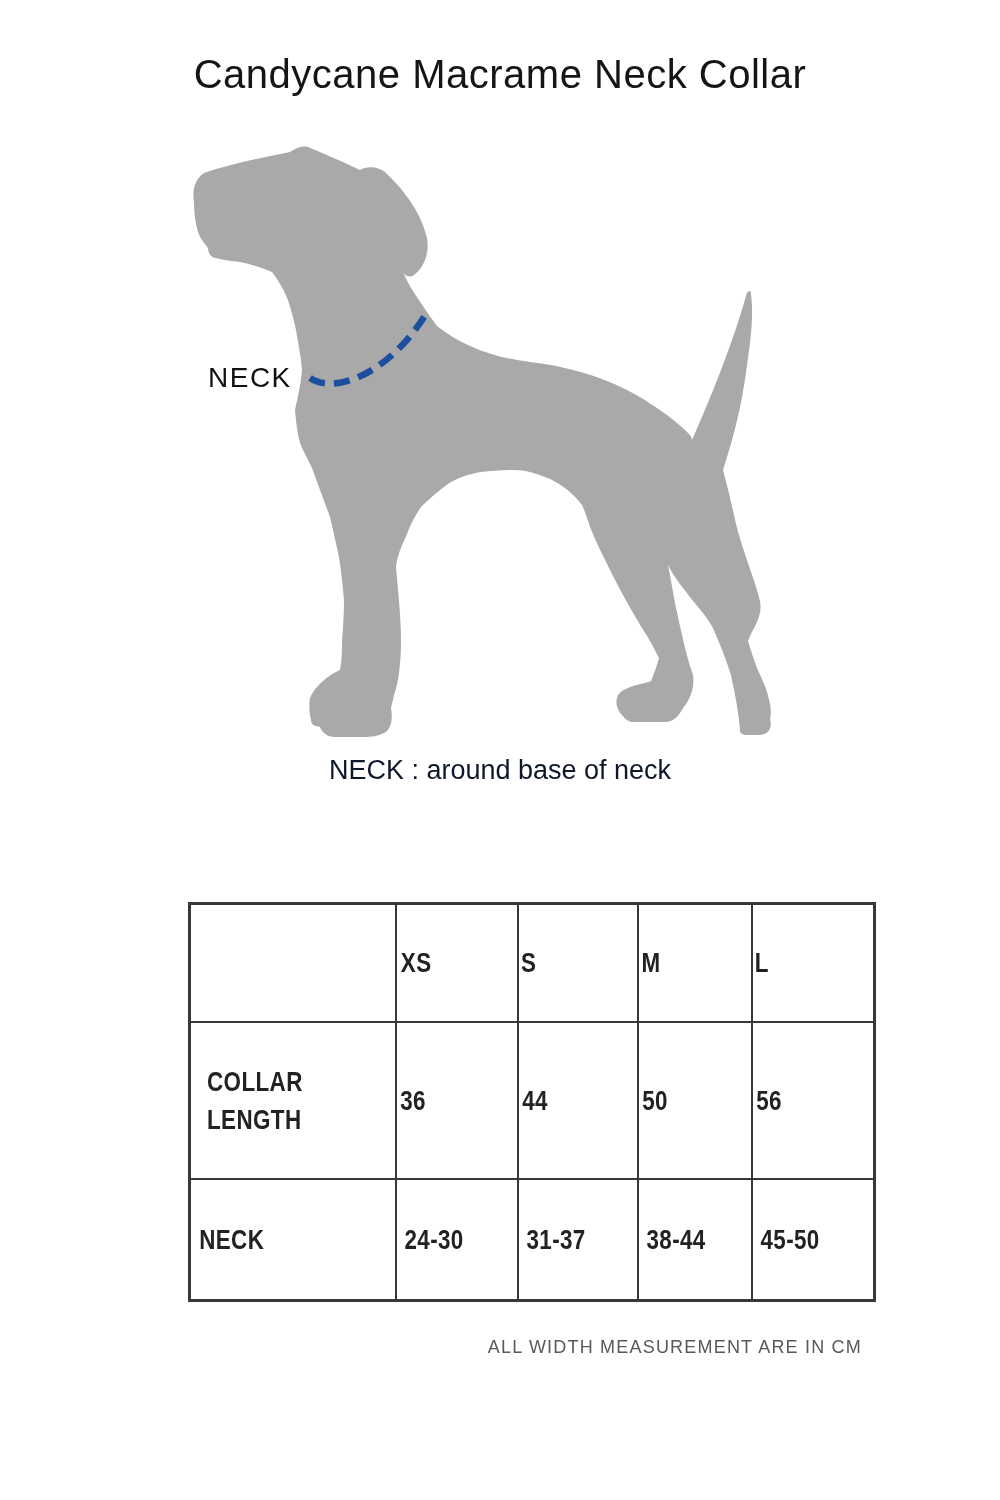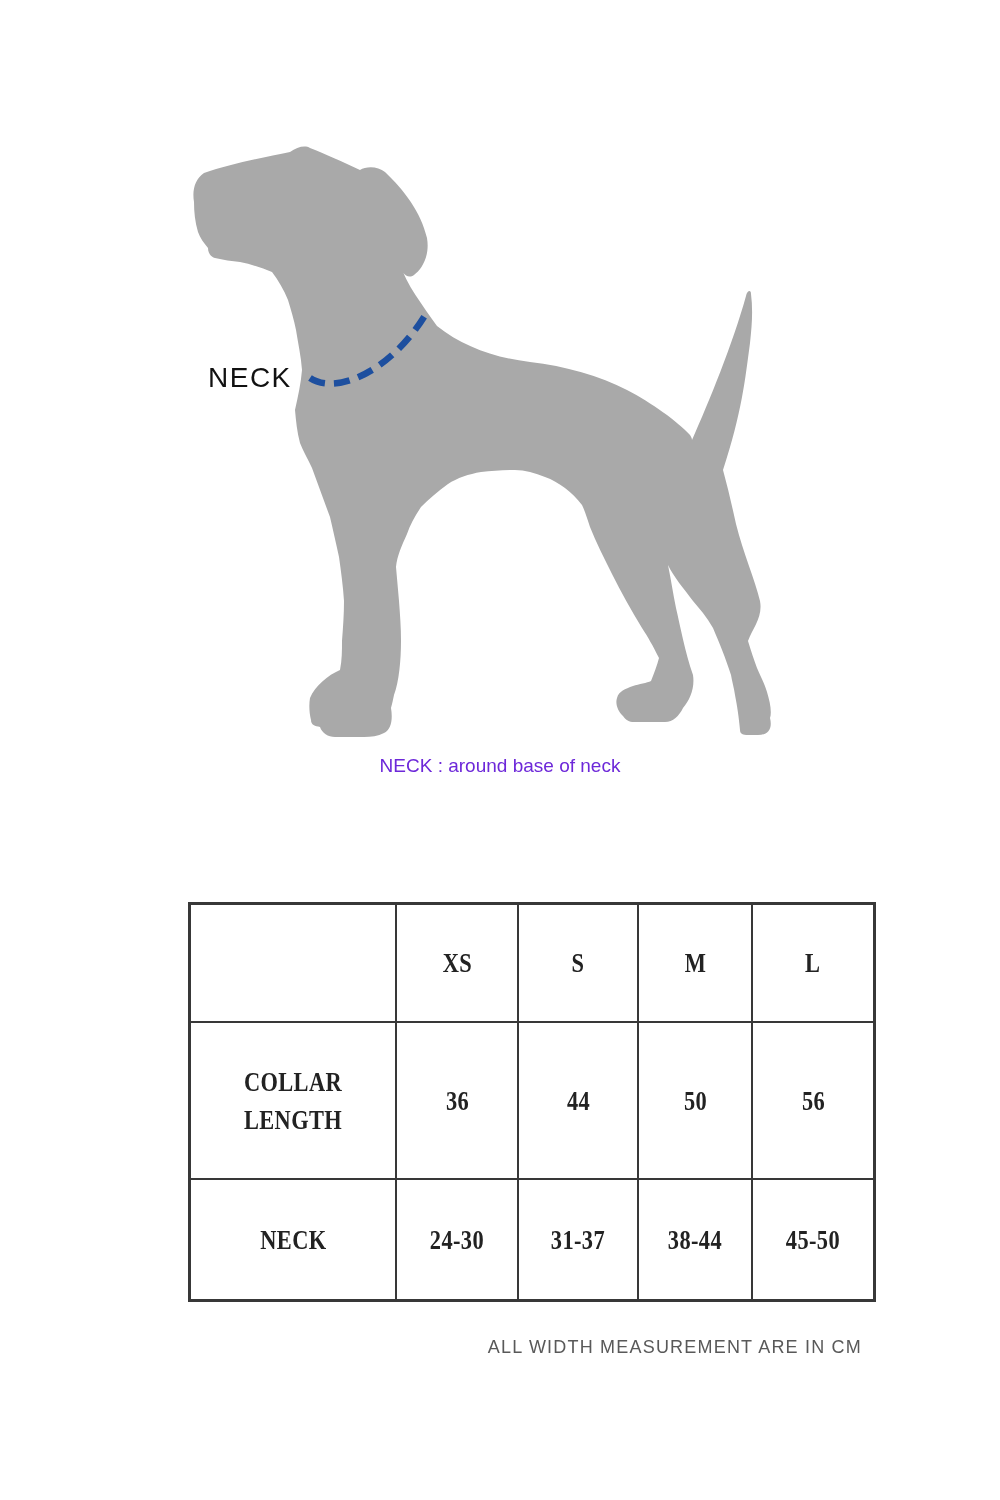--- a/index.html
+++ b/index.html
@@ -29,40 +29,38 @@
     position:absolute;
     left:208px;top:362px;
     font-size:28px;
     letter-spacing:1.5px;
     color:#111111;
   }
   .caption{
     position:absolute;
     top:755px;left:0;width:1000px;
     text-align:center;
-    font-size:19px;
-    color:#6d28d9;
+    font-size:27px;
+    color:#0f172a;
   }
   table.size-chart{
     position:absolute;
     left:188px;top:902px;
     width:674px;height:400px;
     border-collapse:collapse;
     table-layout:fixed;
     border:3px solid #383838;
   }
   table.size-chart td{
     border:2px solid #383838;
-    text-align:center;
     vertical-align:middle;
     font-weight:bold;
     font-size:28px;
     color:#222222;
     padding:0;
-    font-family:Liberation Serif, serif;
   }
   td .cnd{
     display:inline-block;
     transform:scaleX(0.8);
     transform-origin:center center;
     line-height:1.35;
     letter-spacing:0.5px;
     max-width:160px;
   }
   .col-label{width:204px;}
@@ -80,20 +78,21 @@
     font-size:18px;
     letter-spacing:1.2px;
     color:#595959;
   }
 </style>
 </head>
 <body>
 
 <div class="page">
 
+  <div class="title">Candycane Macrame Neck Collar</div>
 
   <svg class="dog-svg" viewBox="0 0 595 600" xmlns="http://www.w3.org/2000/svg" aria-hidden="true">
     <path d="M 9,62
              C 7,50 10,39 19,33
              C 45,24 80,17 105,12
              C 112,7 120,5 125,8
              C 140,14 158,22 175,30
              C 181,26 193,26 200,32
              C 219,50 236,72 242,98
              C 245,116 237,129 229,135

